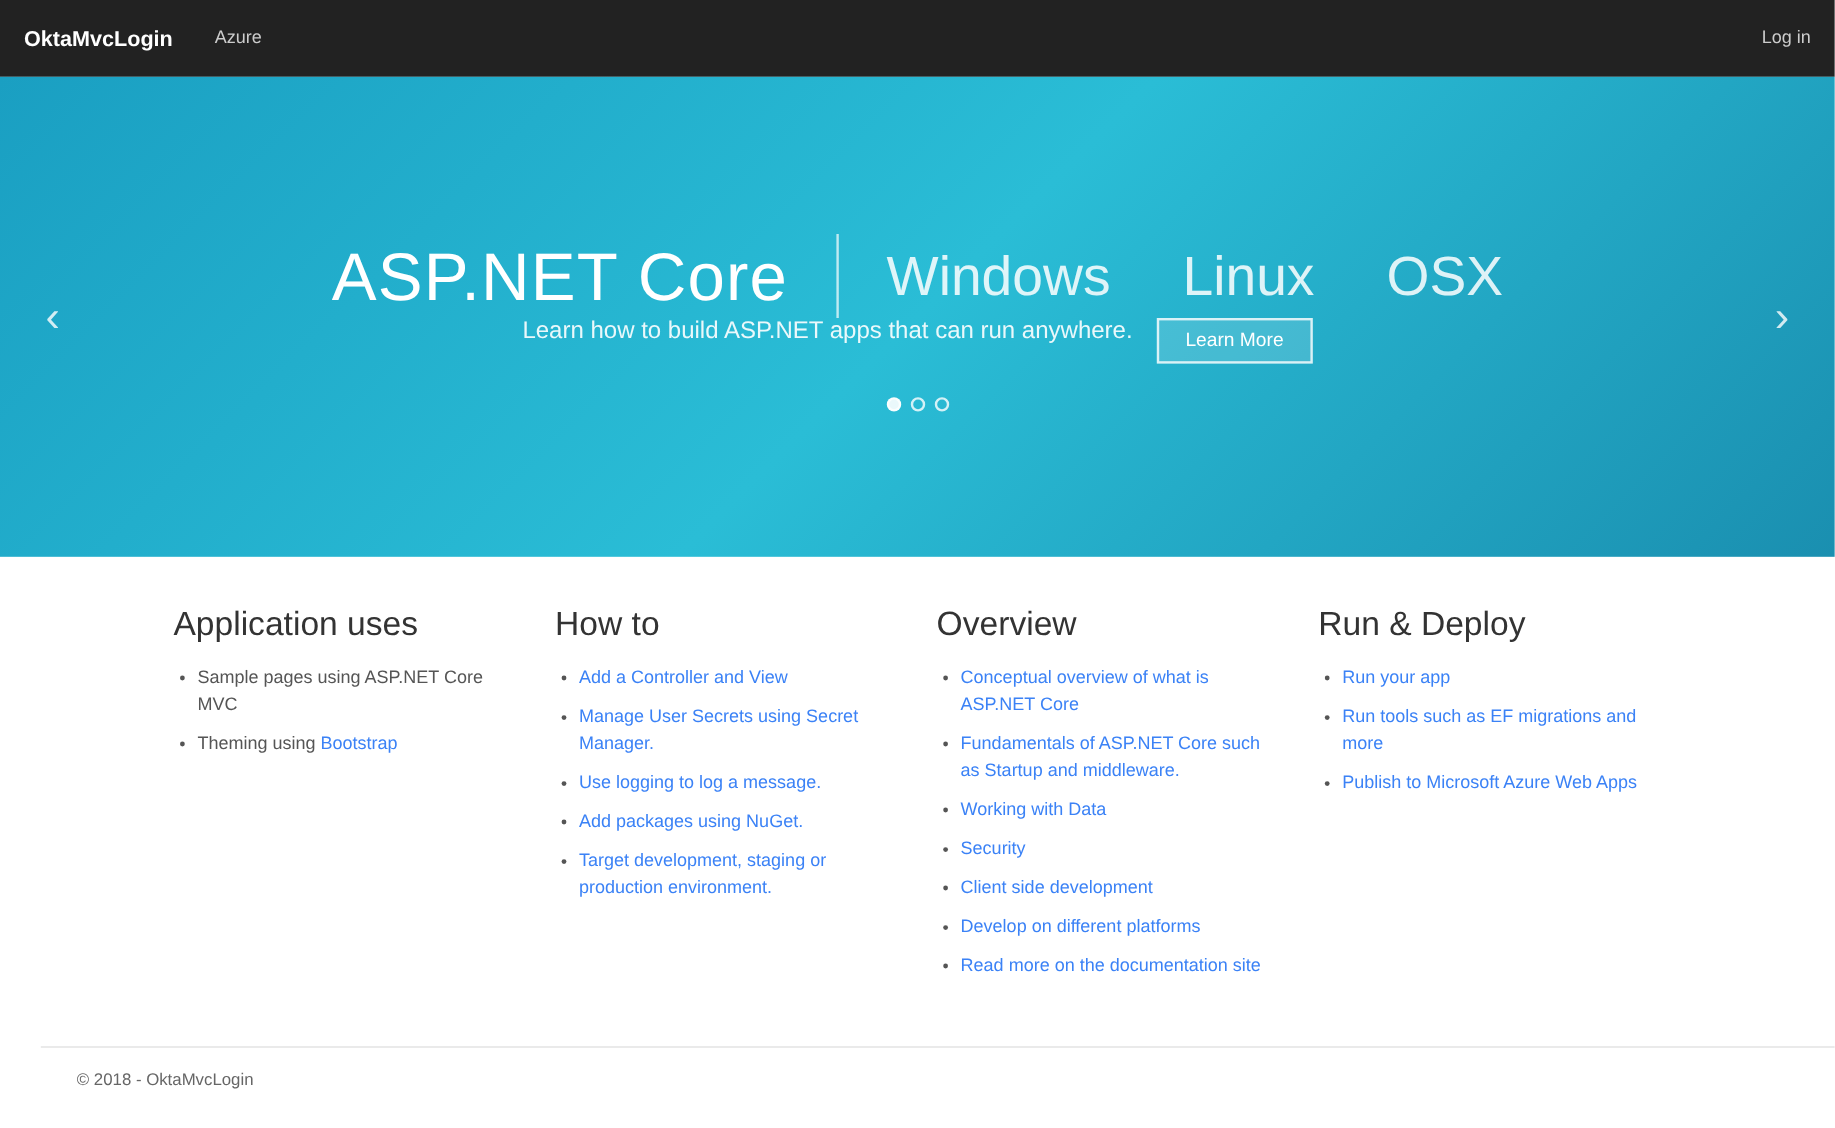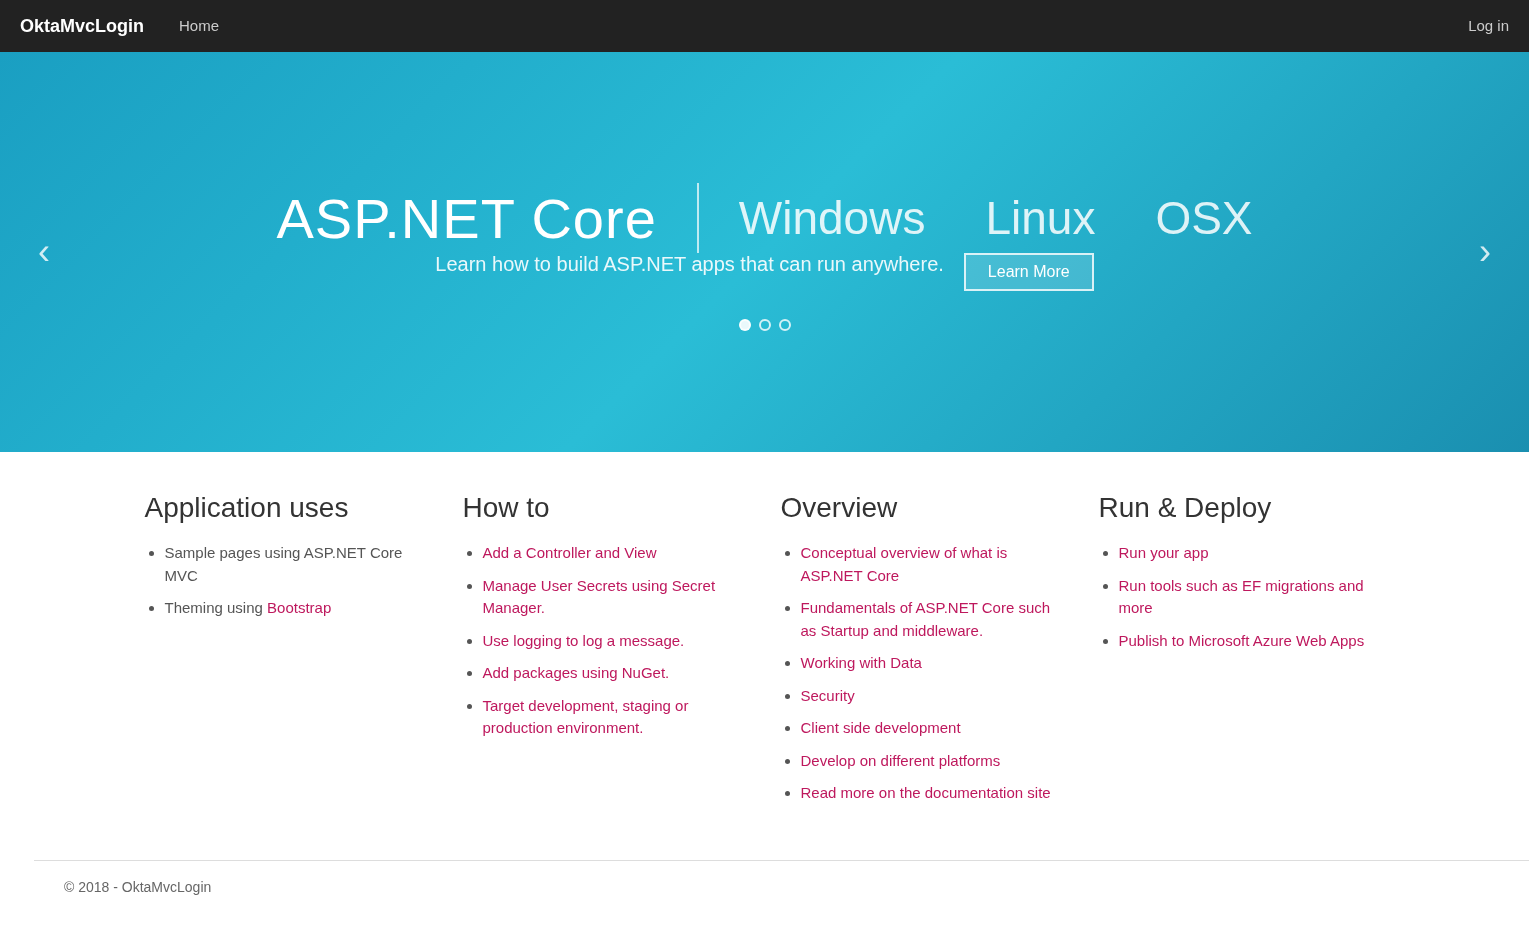--- a/index.html
+++ b/index.html
@@ -4,21 +4,21 @@
   <style>
     * { box-sizing: border-box; margin: 0; padding: 0; }
     body { font-family: 'Segoe UI', Arial, sans-serif; background: #fff; color: #333; min-width: 900px; }
 
     
     .navbar {
       background: #222;
       display: flex;
       align-items: center;
       padding: 0 20px;
-      height: 52px;
+      height: 64px;
     }
     .navbar-brand {
       color: #fff;
       font-size: 18px;
       font-weight: 600;
       margin-right: 20px;
       text-decoration: none;
     }
     .navbar-nav {
       display: flex;
@@ -151,41 +151,41 @@
       list-style: disc;
       padding-left: 20px;
     }
     .content-col ul li {
       margin-bottom: 10px;
       font-size: 15px;
       line-height: 1.5;
       color: #555;
     }
     .content-col ul li a {
-      color: #be185d;
+      color: #3b82f6;
       text-decoration: none;
     }
 
     
     footer {
       border-top: 1px solid #ddd;
       padding: 18px 30px;
       color: #666;
       font-size: 14px;
       margin-left: 34px;
     }
   </style>
 </head>
 <body>
 
 <nav class="navbar">
   <a class="navbar-brand" href="#">OktaMvcLogin</a>
   <ul class="navbar-nav">
     <li>
-      <a href="#">Home</a>
+      <a href="#">Azure</a>
     </li>
   </ul>
   <div class="navbar-right">
     <a href="#">Log in</a>
   </div>
 </nav>
 
 <section class="carousel">
   <span class="carousel-arrow carousel-arrow-left">‹</span>
   <span class="carousel-arrow carousel-arrow-right">›</span>

